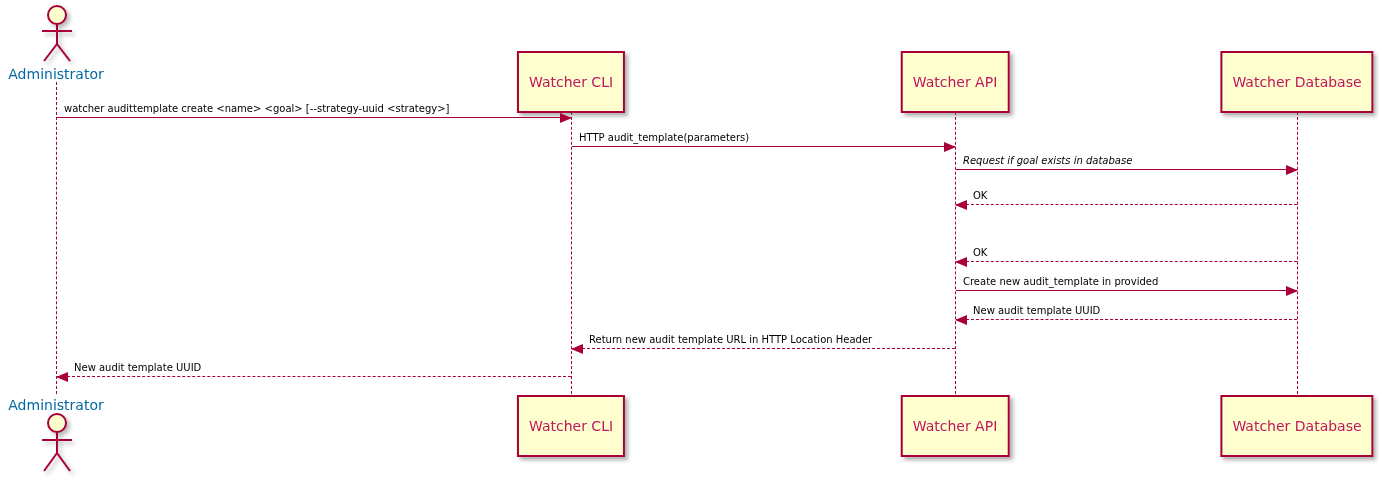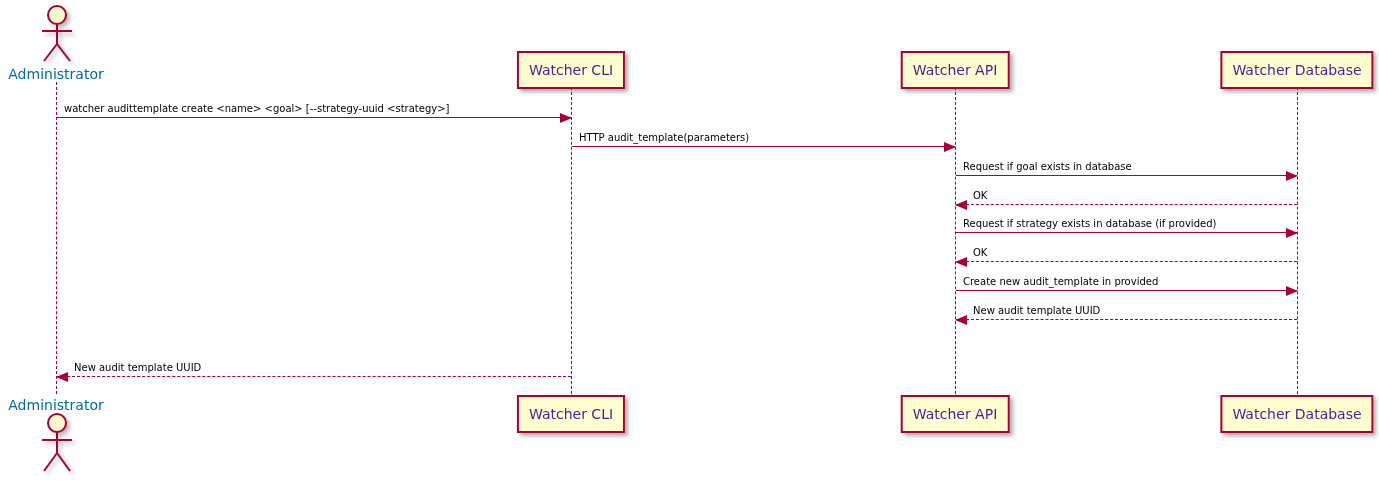--- a/index.html
+++ b/index.html
@@ -20,25 +20,25 @@
     width: 0;
     border-left: 1px dashed #A80036;
     top: 82px;
     height: 312px;
   }
   .pbox {
     position: absolute;
     transform: translateX(-50%);
     background: #FEFECE;
     border: 2px solid #A80036;
-    color: #4c1d95;
+    color: #be185d;
     font-size: 14px;
     line-height: 26px;
     height: 26px;
-    padding: 4px 10px;
+    padding: 16px 10px;
     white-space: nowrap;
     box-shadow: 3px 3px 4px rgba(80,80,80,0.45);
   }
   .actor-label {
     position: absolute;
     transform: translateX(-50%);
     color: #0369a1;
     font-size: 14px;
     white-space: nowrap;
   }
@@ -113,40 +113,34 @@
     </div>
   </div>
 
   <div class="msg solid dir-right" style="left:572px; top:130px; width:383px;">
     <div class="msg-label">HTTP audit_template(parameters)</div>
     <div class="msg-line">
       <div class="arrowhead right"></div>
     </div>
   </div>
 
-  <div class="msg solid dir-right" style="left:956px; top:159px; width:341px;">
+  <div class="msg solid dir-right" style="left:956px; top:153px; width:341px;font-style:italic;">
     <div class="msg-label">Request if goal exists in database</div>
     <div class="msg-line">
       <div class="arrowhead right"></div>
     </div>
   </div>
 
   <div class="msg dashed dir-left" style="left:956px; top:188px; width:341px;">
     <div class="msg-label">OK</div>
     <div class="msg-line">
       <div class="arrowhead left"></div>
     </div>
   </div>
 
-  <div class="msg solid dir-right" style="left:956px; top:216px; width:341px;">
-    <div class="msg-label">Request if strategy exists in database (if provided)</div>
-    <div class="msg-line">
-      <div class="arrowhead right"></div>
-    </div>
-  </div>
 
   <div class="msg dashed dir-left" style="left:956px; top:245px; width:341px;">
     <div class="msg-label">OK</div>
     <div class="msg-line">
       <div class="arrowhead left"></div>
     </div>
   </div>
 
   <div class="msg solid dir-right" style="left:956px; top:274px; width:341px;">
     <div class="msg-label">Create new audit_template in provided</div>
@@ -155,20 +149,26 @@
     </div>
   </div>
 
   <div class="msg dashed dir-left" style="left:956px; top:303px; width:341px;">
     <div class="msg-label">New audit template UUID</div>
     <div class="msg-line">
       <div class="arrowhead left"></div>
     </div>
   </div>
 
+  <div class="msg dashed dir-left" style="left:572px; top:332px; width:383px;">
+    <div class="msg-label">Return new audit template URL in HTTP Location Header</div>
+    <div class="msg-line">
+      <div class="arrowhead left"></div>
+    </div>
+  </div>
 
   <div class="msg dashed dir-left" style="left:57px; top:360px; width:514px;">
     <div class="msg-label">New audit template UUID</div>
     <div class="msg-line">
       <div class="arrowhead left"></div>
     </div>
   </div>
 
   <div class="actor-label" style="left:56px; top:397px;">Administrator</div>
   <svg class="actor-figure" style="left:57px; top:412px;" width="44" height="62" viewBox="0 0 44 62">

